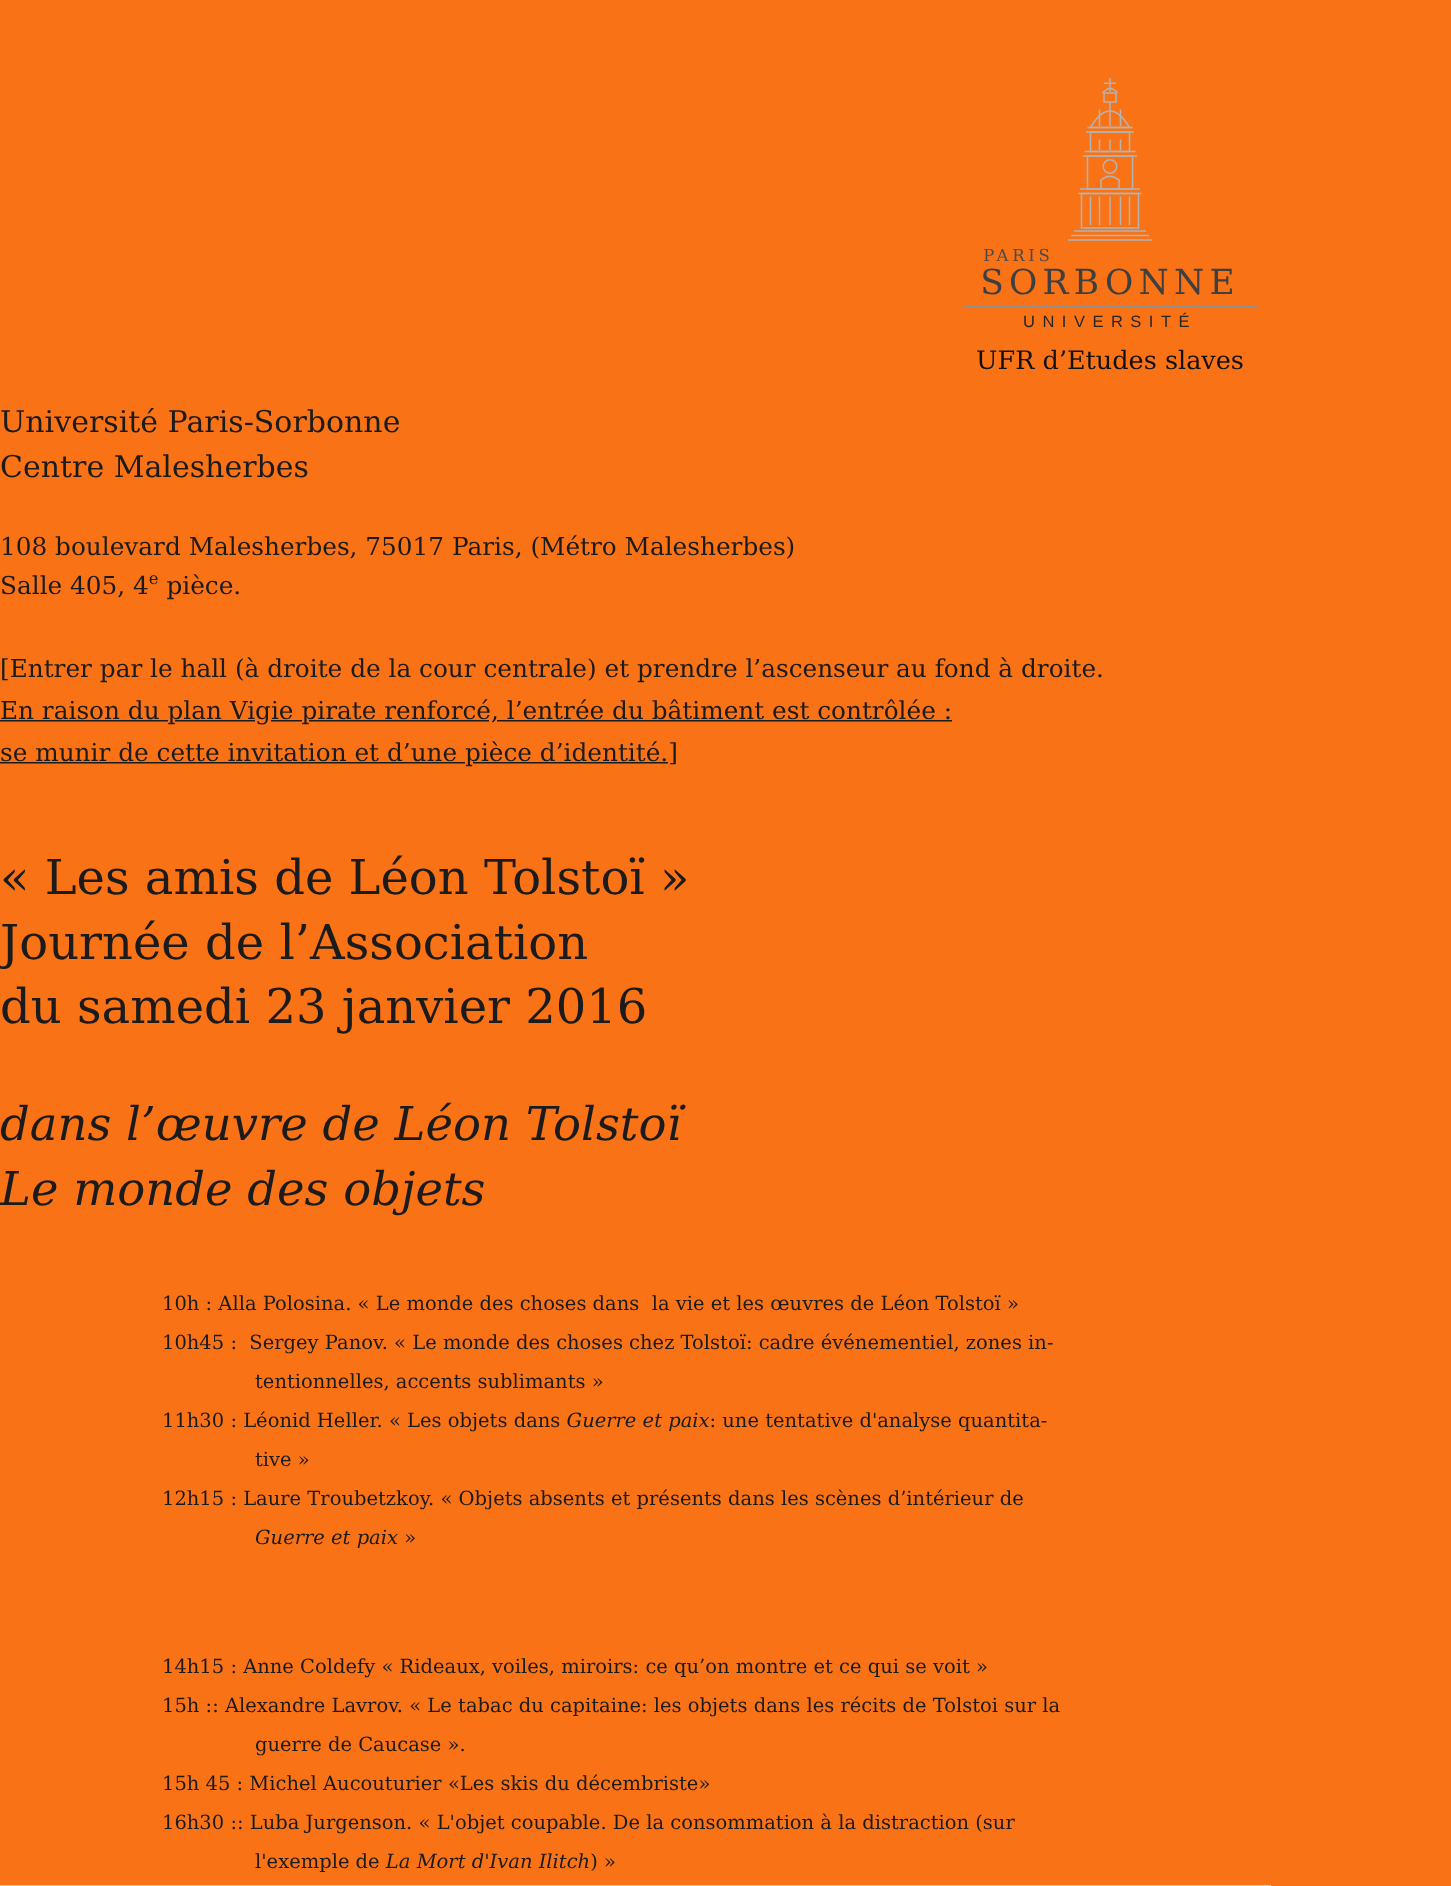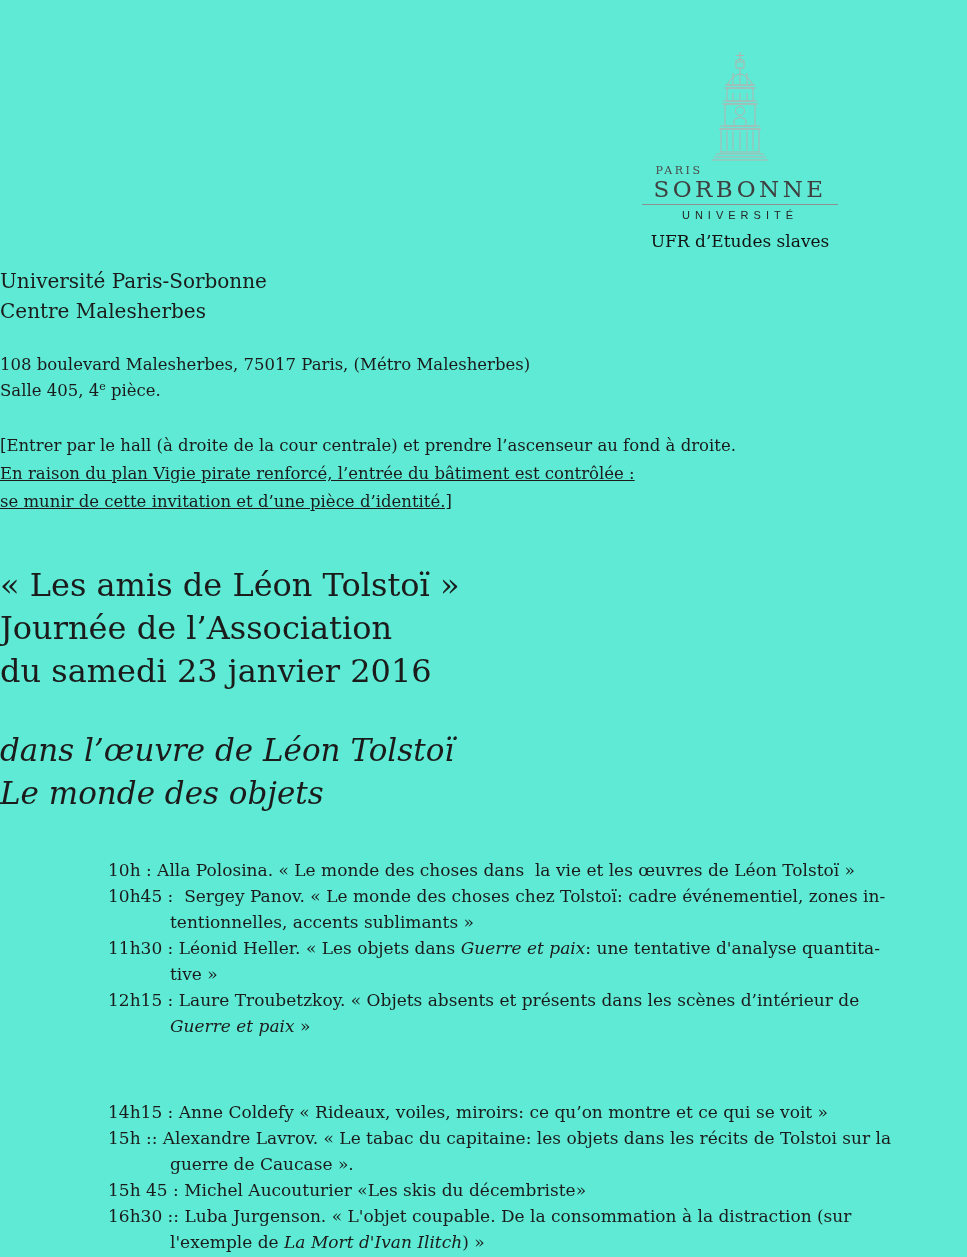--- a/index.html
+++ b/index.html
@@ -1,20 +1,20 @@
 <!DOCTYPE html>
 <html><head>
 <meta charset="utf-8">
 <style>
   html,body{margin:0;padding:0;background:#ffffff;}
   .page{
     position:relative;
     width:967px;
     height:1257px;
-    background:#5eead4;
+    background:#f97316;
     overflow:hidden;
     font-family:"DejaVu Serif","Liberation Serif",serif;
     color:#1b1b1b;
   }
   
   .logo{
     position:absolute;
     top:50px;
     left:628px;
     width:224px;
@@ -54,21 +54,21 @@
   .uni-block{font-size:20px;line-height:30px;}
   .addr-block{margin-top:26px;font-size:16.5px;line-height:26px;}
   .addr-block sup{font-size:11px;line-height:0;}
   .notice-block{margin-top:28px;font-size:16.5px;line-height:28px;}
   .notice-underline{text-decoration:underline;}
   .title-block{margin-top:48px;font-size:32px;line-height:43px;}
   .subtitle-block{margin-top:36px;font-size:31px;line-height:43px;font-style:italic;}
   
   .program{
     margin:42px 40px 0 108px;
-    font-size:17px;
+    font-size:13px;
     line-height:26px;
     text-align:left;
   }
   .program-line{white-space:pre-wrap;}
   .program-line.cont{padding-left:62px;}
   .afternoon{margin-top:60px;}
   .it{font-style:italic;}
 </style>
 </head>
 <body>

